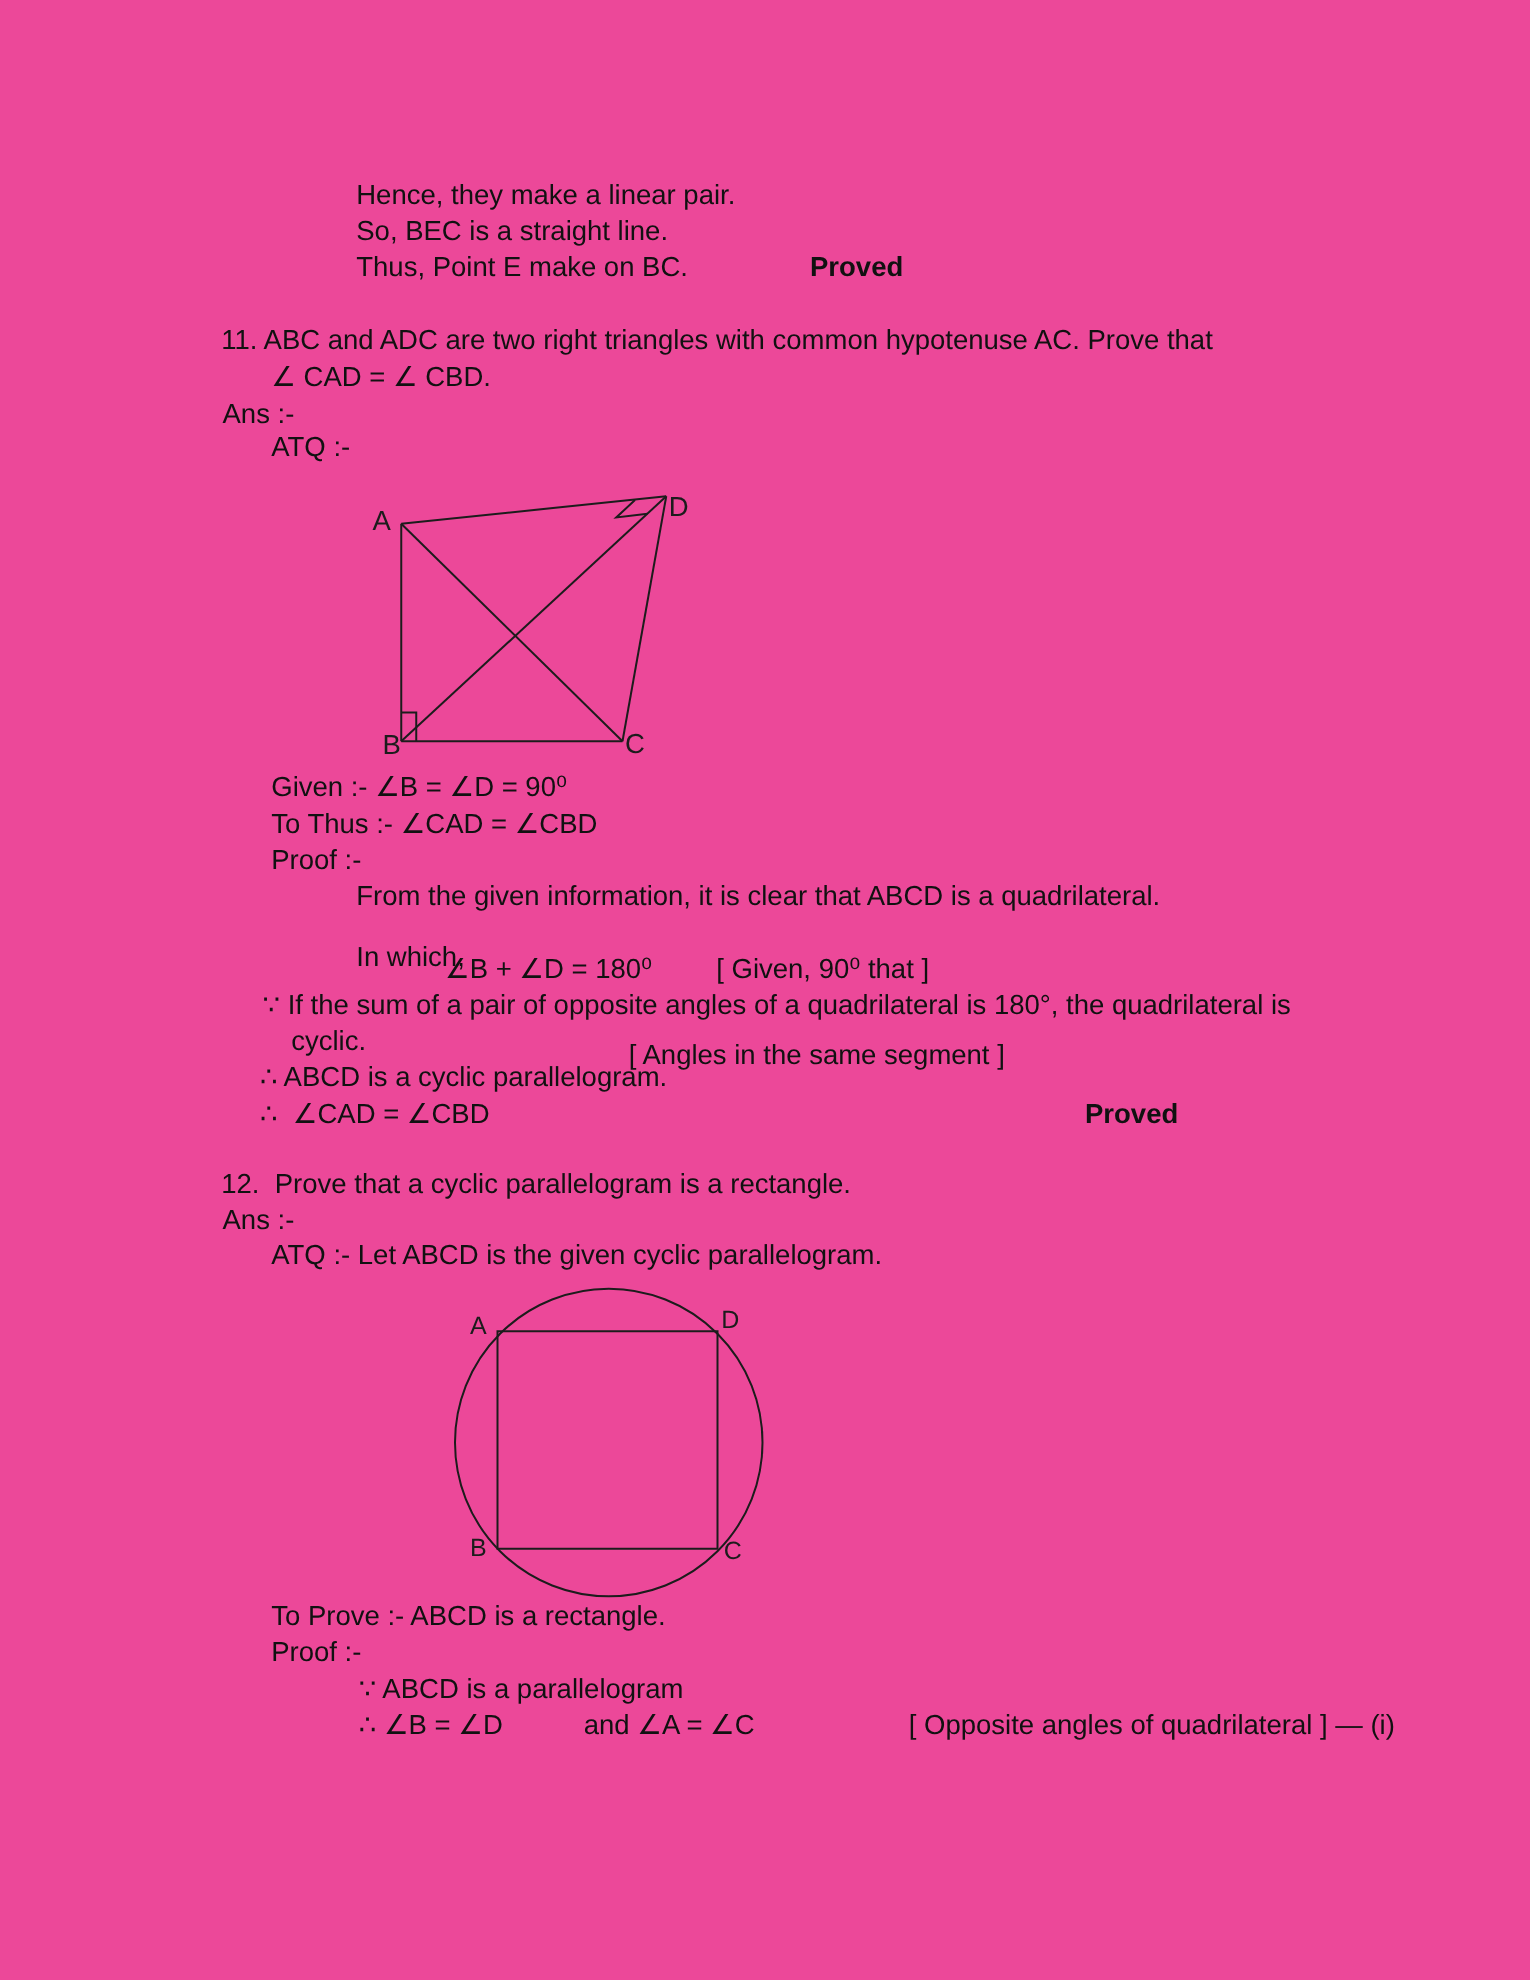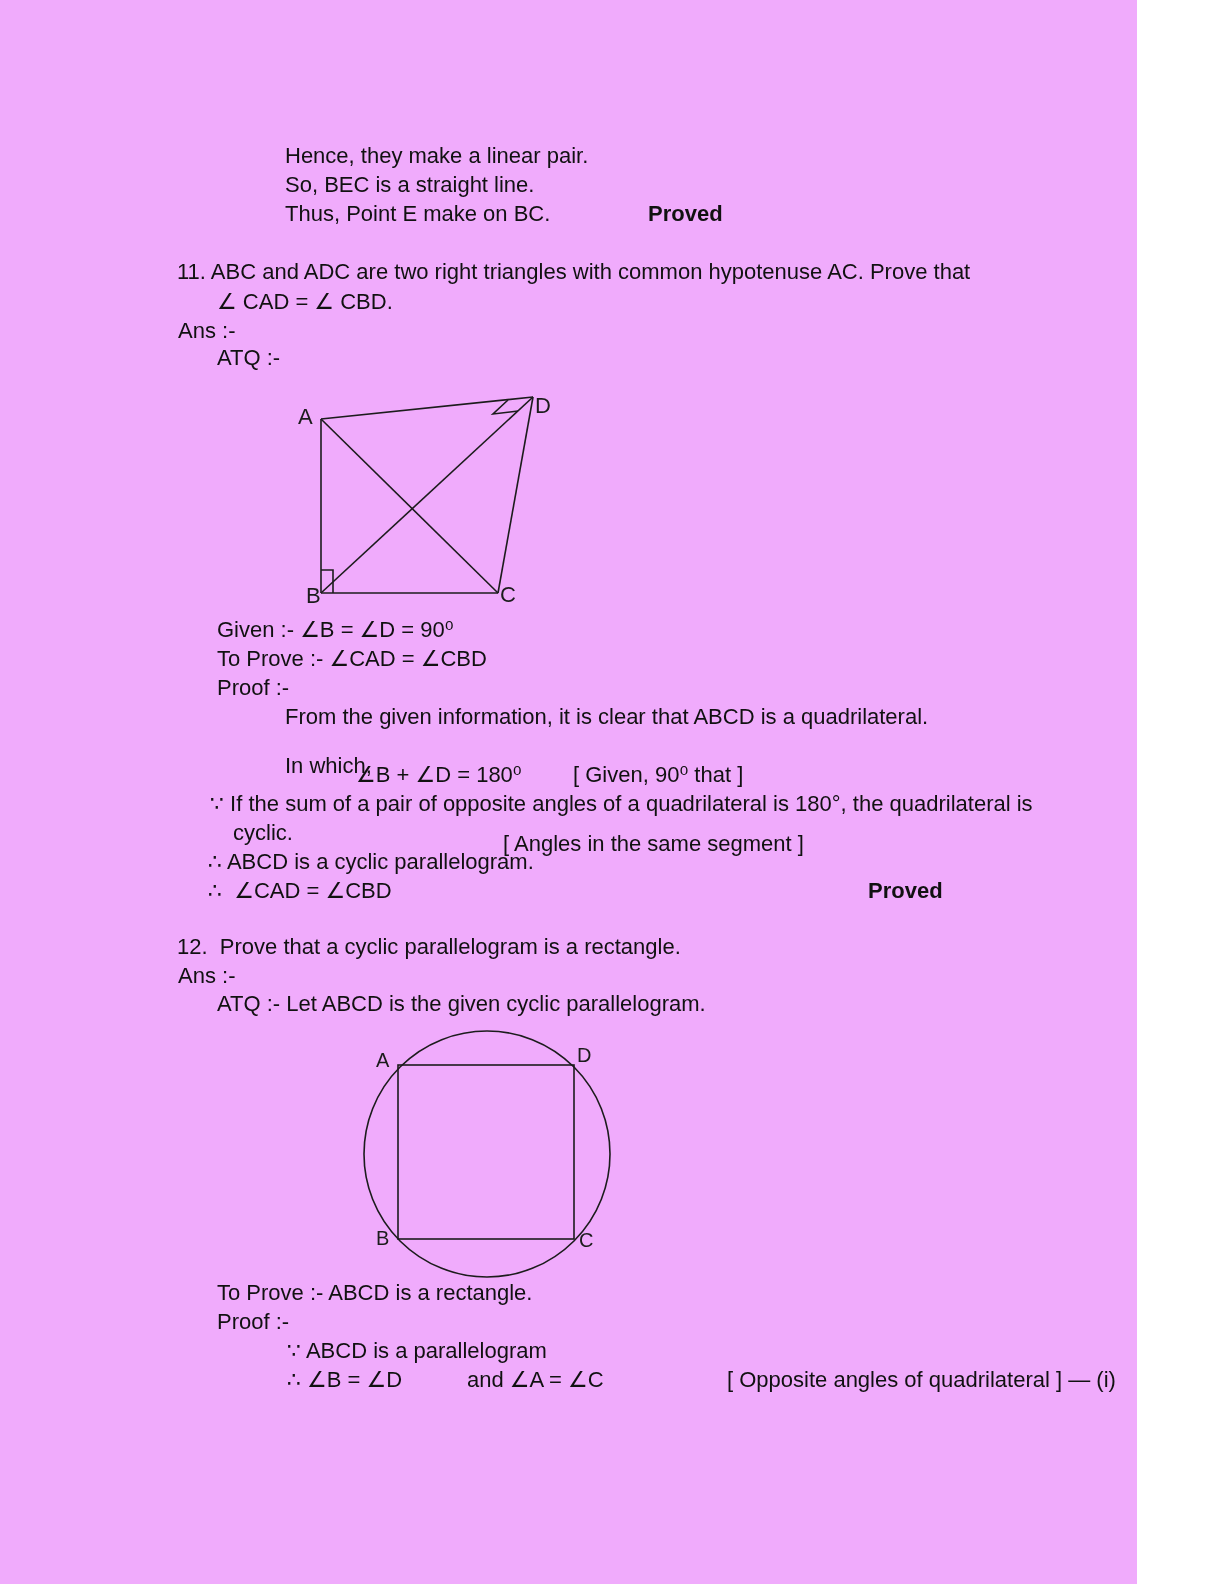--- a/index.html
+++ b/index.html
@@ -1,20 +1,20 @@
 <!DOCTYPE html>
 <html><head>
 <meta charset="utf-8">
 <style>
   html, body { margin: 0; padding: 0; background: #ffffff; }
   .page {
     position: relative;
-    width: 1137px;
+    width: 1224px;
     height: 1584px;
-    background: #f0abfc;
+    background: #ec4899;
     font-family: "Liberation Sans", "DejaVu Sans", sans-serif;
     font-size: 22px;
     color: #111111;
     overflow: hidden;
   }
   .line {
     position: absolute;
     white-space: pre;
     line-height: 26px;
   }
@@ -66,21 +66,21 @@
         <path d="M51,190 h12 v23"></path>
         <polyline points="238,20 223,34 248,31"></polyline>
         <text x="28" y="44" font-size="22">A</text>
         <text x="36" y="223" font-size="22">B</text>
         <text x="230" y="222" font-size="22">C</text>
         <text x="265" y="33" font-size="22">D</text>
       </svg>
     </div>
 
     <div class="line" style="left:217px; top:617px">Given :- ∠B = ∠D = 90⁰</div>
-    <div class="line" style="left:217px; top:646px">To Prove :- ∠CAD = ∠CBD</div>
+    <div class="line" style="left:217px; top:646px">To Thus :- ∠CAD = ∠CBD</div>
     <div class="line" style="left:217px; top:675px">Proof :-</div>
     <div class="line" style="left:285px; top:704px">From the given information, it is clear that ABCD is a quadrilateral.</div>
     <div class="line" style="left:285px; top:753px">In which,</div>
     <div class="line" style="left:356px; top:762px">∠B + ∠D = 180⁰</div>
     <div class="line" style="left:573px; top:762px">[ Given, 90⁰ that ]</div>
     <div class="line" style="left:210px; top:791px">∵ If the sum of a pair of opposite angles of a quadrilateral is 180°, the quadrilateral is</div>
     <div class="line" style="left:233px; top:820px">cyclic.</div>
     <div class="line" style="left:208px; top:849px">∴ ABCD is a cyclic parallelogram.</div>
     <div class="line" style="left:208px; top:878px">∴  ∠CAD = ∠CBD</div>
     <div class="line" style="left:503px; top:831px">[ Angles in the same segment ]</div>

